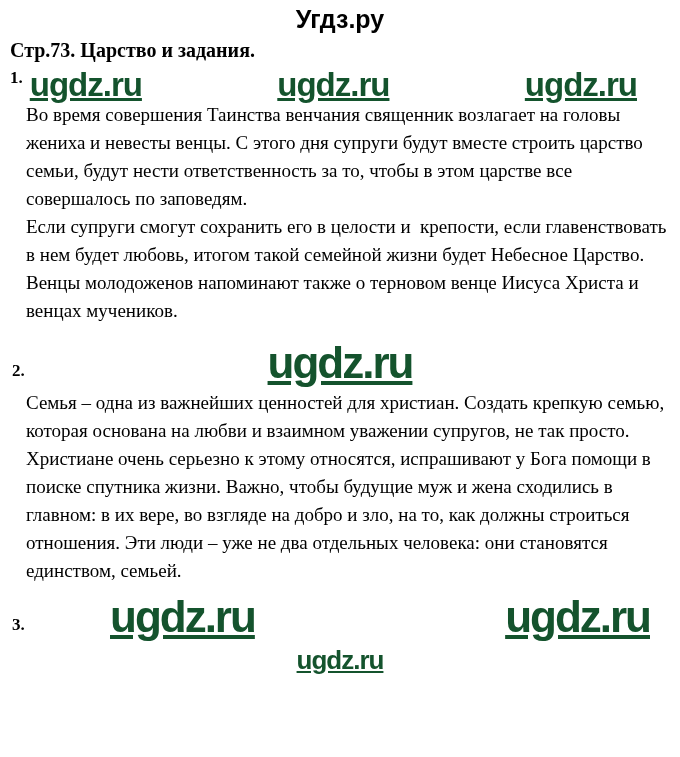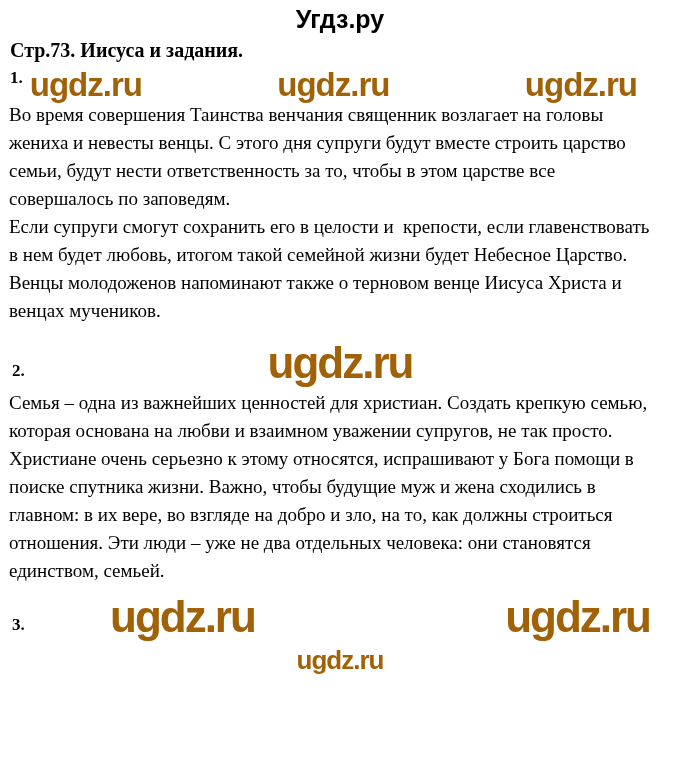--- a/index.html
+++ b/index.html
@@ -22,22 +22,23 @@
   .page-title {
     margin:6px 0 0 10px;
     font-family:"Liberation Serif", serif;
     font-weight:700;
     font-size:20px;
     line-height:22px;
   }
   .wm {
     font-family:"Liberation Sans", sans-serif;
     font-weight:700;
-    color:#a16207;
+    color:#14532d;
     white-space:nowrap;
+    text-decoration:underline;
   }
   .wm-md { font-size:33px; letter-spacing:-1px; line-height:1; }
   .wm-lg { font-size:44px; letter-spacing:-2px; line-height:1; }
   .wm-sm { font-size:26px; letter-spacing:-1px; line-height:1; }
   .q-num {
     font-family:"Liberation Serif", serif;
     font-weight:700;
     font-size:17px;
   }
   .sec1-row {
@@ -48,21 +49,21 @@
     padding:0 43px 0 10px;
   }
   .sec1-row .q-num { margin:0 7px 13px 0; }
   .sec1-row .wm-spread {
     flex:1;
     display:flex;
     justify-content:space-between;
     align-items:flex-end;
   }
   .answer {
-    padding-left:9px;
+    padding-left:26px;
     font-size:19px;
     line-height:28px;
     white-space:pre;
   }
   .sec2-row {
     position:relative;
     margin-top:12px;
     height:52px;
     text-align:center;
   }
@@ -86,21 +87,21 @@
     text-align:center;
   }
 </style>
 </head>
 <body>
 
 <div>
 
   <div class="logo">Угдз.ру</div>
 
-  <div class="page-title">Стр.73. Иисуса и задания.</div>
+  <div class="page-title">Стр.73. Царство и задания.</div>
 
   <div class="sec1-row">
     <span class="q-num">1.</span>
     <span class="wm-spread">
       <span class="wm wm-md">ugdz.ru</span>
       <span class="wm wm-md">ugdz.ru</span>
       <span class="wm wm-md">ugdz.ru</span>
     </span>
   </div>
   <div class="answer">Во время совершения Таинства венчания священник возлагает на головы

